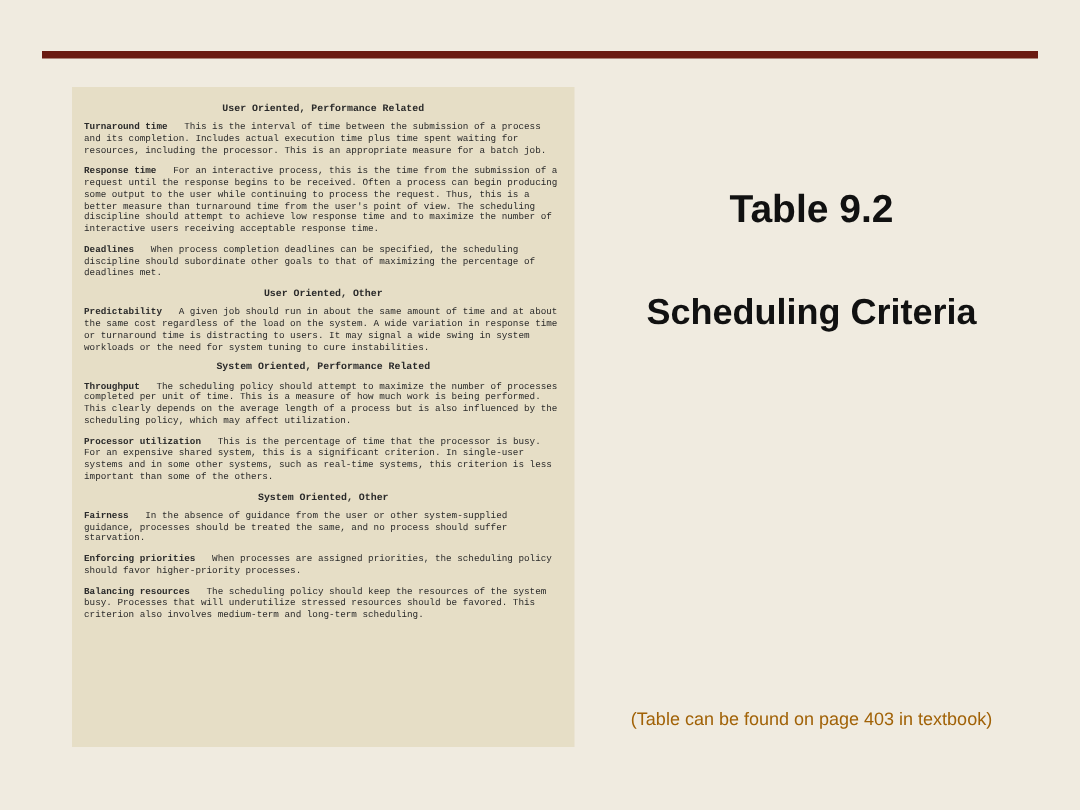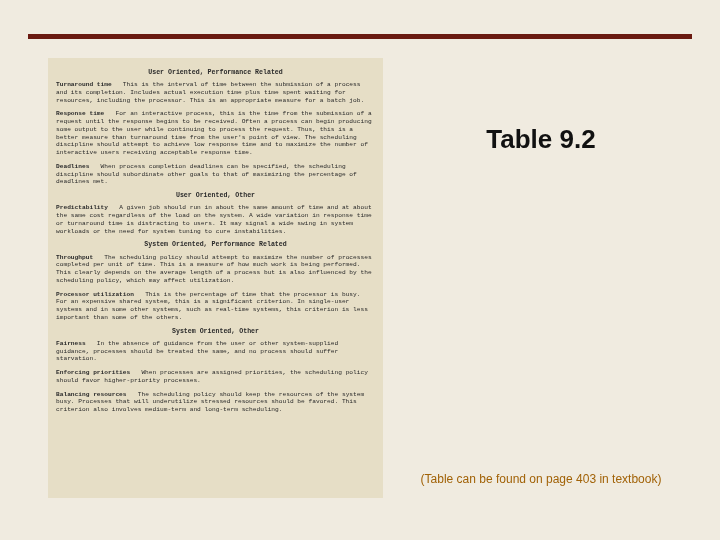--- a/index.html
+++ b/index.html
@@ -100,14 +100,15 @@
       <div class="hgroup">System Oriented, Performance Related</div>
       <div class="entry"><span class="term">Throughput</span>&nbsp;&nbsp;&nbsp;<span>The scheduling policy should attempt to maximize the number of processes completed per unit of time. This is a measure of how much work is being performed. This clearly depends on the average length of a process but is also influenced by the scheduling policy, which may affect utilization.</span></div>
       <div class="entry"><span class="term">Processor utilization</span>&nbsp;&nbsp;&nbsp;<span>This is the percentage of time that the processor is busy. For an expensive shared system, this is a significant criterion. In single-user systems and in some other systems, such as real-time systems, this criterion is less important than some of the others.</span></div>
       <div class="hgroup">System Oriented, Other</div>
       <div class="entry"><span class="term">Fairness</span>&nbsp;&nbsp;&nbsp;<span>In the absence of guidance from the user or other system-supplied guidance, processes should be treated the same, and no process should suffer starvation.</span></div>
       <div class="entry"><span class="term">Enforcing priorities</span>&nbsp;&nbsp;&nbsp;<span>When processes are assigned priorities, the scheduling policy should favor higher-priority processes.</span></div>
       <div class="entry"><span class="term">Balancing resources</span>&nbsp;&nbsp;&nbsp;<span>The scheduling policy should keep the resources of the system busy. Processes that will underutilize stressed resources should be favored. This criterion also involves medium-term and long-term scheduling.</span></div>
     </div>
 
   <div class="title-main">Table 9.2</div>
+  <div class="title-sub">Scheduling Criteria</div>
   <div class="footnote">(Table can be found on page 403 in textbook)</div>
 </div>
 
 </body></html>

